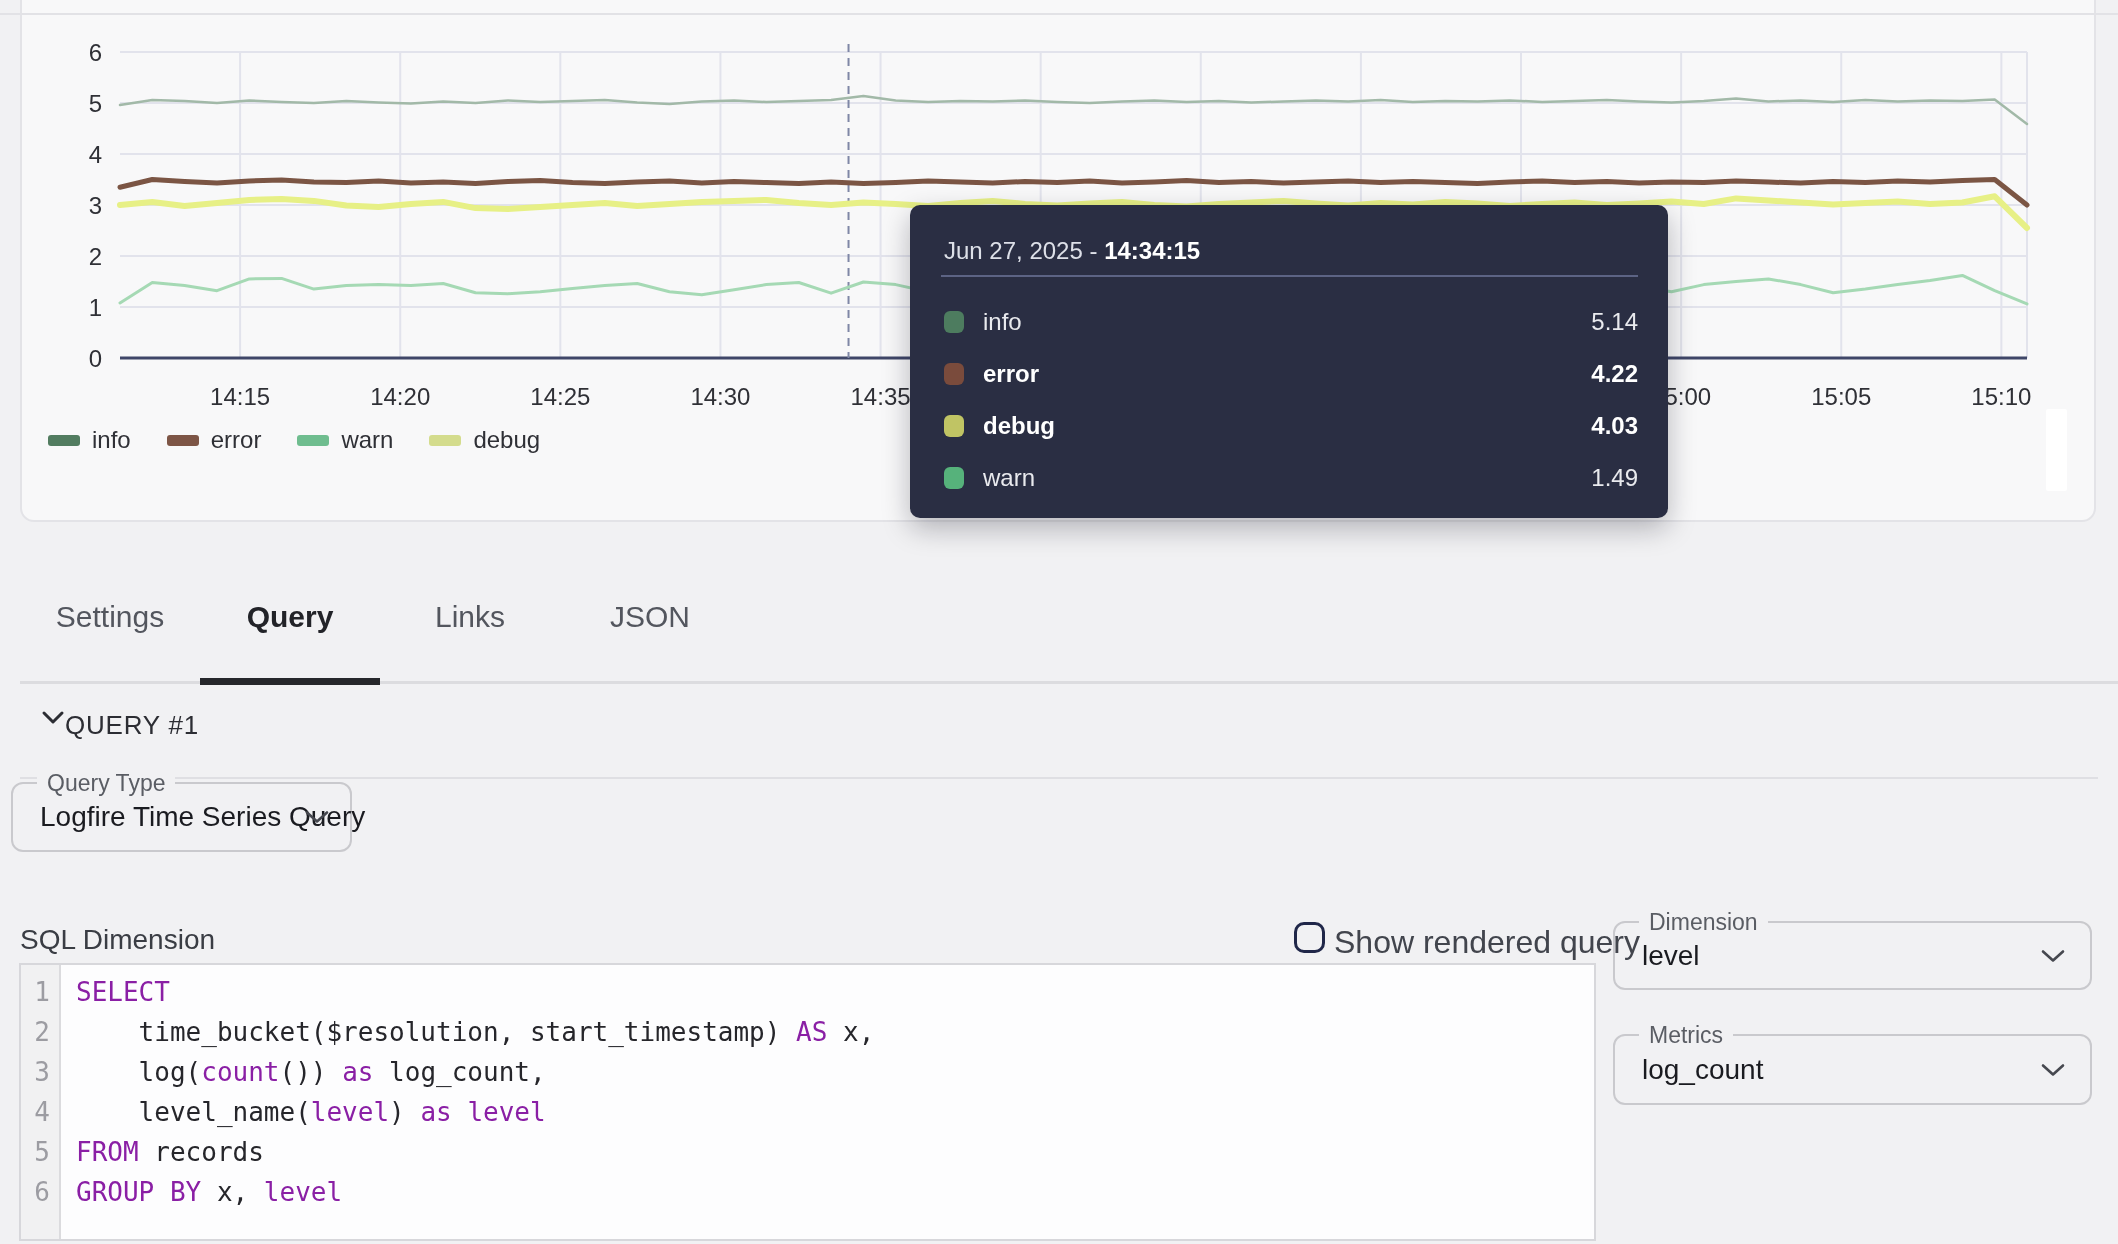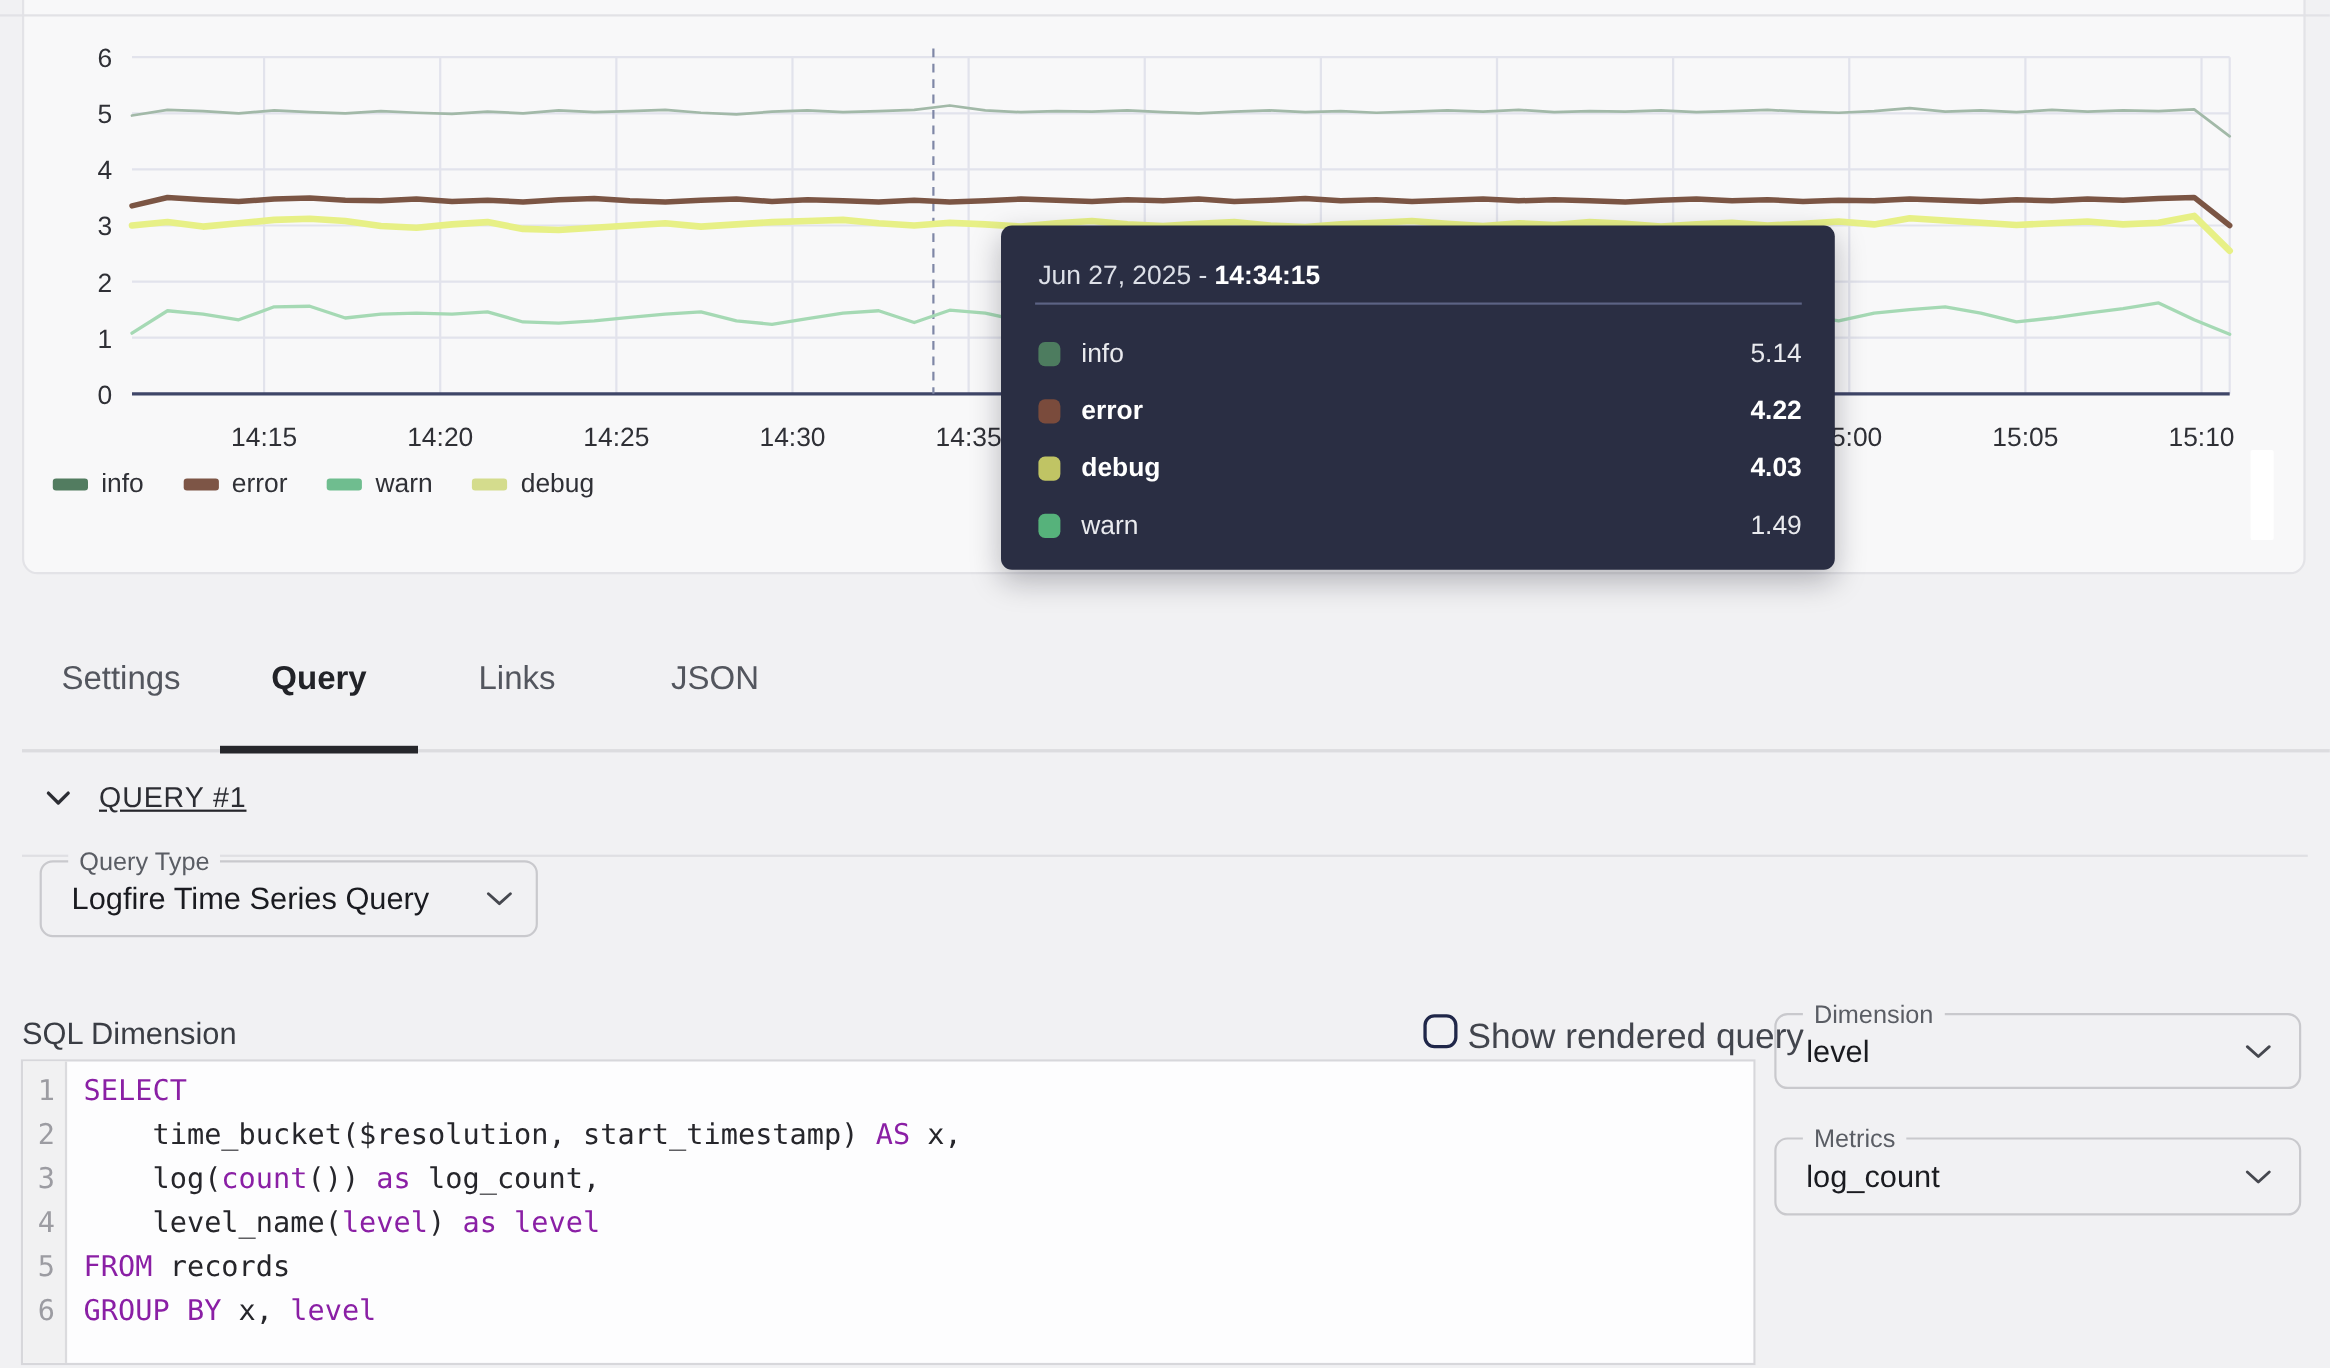--- a/index.html
+++ b/index.html
@@ -39,36 +39,36 @@
   .tt-label{flex:1;}
   .tt-value{text-align:right;}
   .tt-row.bold .tt-label,.tt-row.bold .tt-value{font-weight:bold;color:#ffffff;}
   
   .tabs{position:absolute;left:20px;top:594px;height:91px;display:flex;z-index:2;}
   .tab{width:180px;text-align:center;font-size:30px;color:#53565e;padding-top:6px;box-sizing:border-box;position:relative;cursor:pointer;}
   .tab.active{color:#222328;font-weight:bold;}
   .tab.active::after{content:"";position:absolute;left:0;bottom:0;width:100%;height:7px;background:#26272b;}
   .tabs-baseline{position:absolute;left:20px;top:681px;width:2098px;height:3px;background:#dcdcdf;}
   
-  .query-header{position:absolute;left:41px;top:710px;display:flex;align-items:center;gap:25px;cursor:pointer;text-decoration:underline;}
+  .query-header{position:absolute;left:41px;top:710px;display:flex;cursor:pointer;}
   .query-header .chev{display:block;}
   .query-title{font-size:26px;color:#2c2d33;letter-spacing:0.8px;}
   .section-divider{position:absolute;left:20px;top:777px;width:2078px;height:2px;background:#dfdfe3;}
   
   .fieldset{
     position:absolute;border:2px solid #c9c9cd;border-radius:12px;background:transparent;
     box-sizing:border-box;cursor:pointer;
   }
   .fs-legend{
     position:absolute;top:-14px;left:24px;padding:0 10px;background:#f1f1f3;
     font-size:23px;color:#5a5d64;white-space:nowrap;
   }
   .fs-value{position:absolute;left:27px;top:50%;transform:translateY(-50%);font-size:28px;color:#1a1b20;white-space:nowrap;}
   .fs-chev{position:absolute;top:50%;transform:translateY(-50%);}
-  #query-type{left:36px;top:782px;width:453px;height:70px;}
+  #query-type{left:11px;top:782px;width:341px;height:70px;}
   #query-type .fs-chev{right:20px;}
   #dimension-select{left:1613px;top:921px;width:479px;height:69px;}
   #dimension-select .fs-chev{right:24px;}
   #metrics-select{left:1613px;top:1034px;width:479px;height:71px;}
   #metrics-select .fs-chev{right:24px;}
   
   .sql-label{position:absolute;left:20px;top:924px;font-size:28px;color:#3a3d44;}
   .checkbox{position:absolute;left:1294px;top:922px;width:31px;height:31px;border:3px solid #202749;border-radius:10px;box-sizing:border-box;background:transparent;cursor:pointer;}
   .checkbox-label{position:absolute;left:1334px;top:924px;font-size:32px;color:#42454d;}
   

